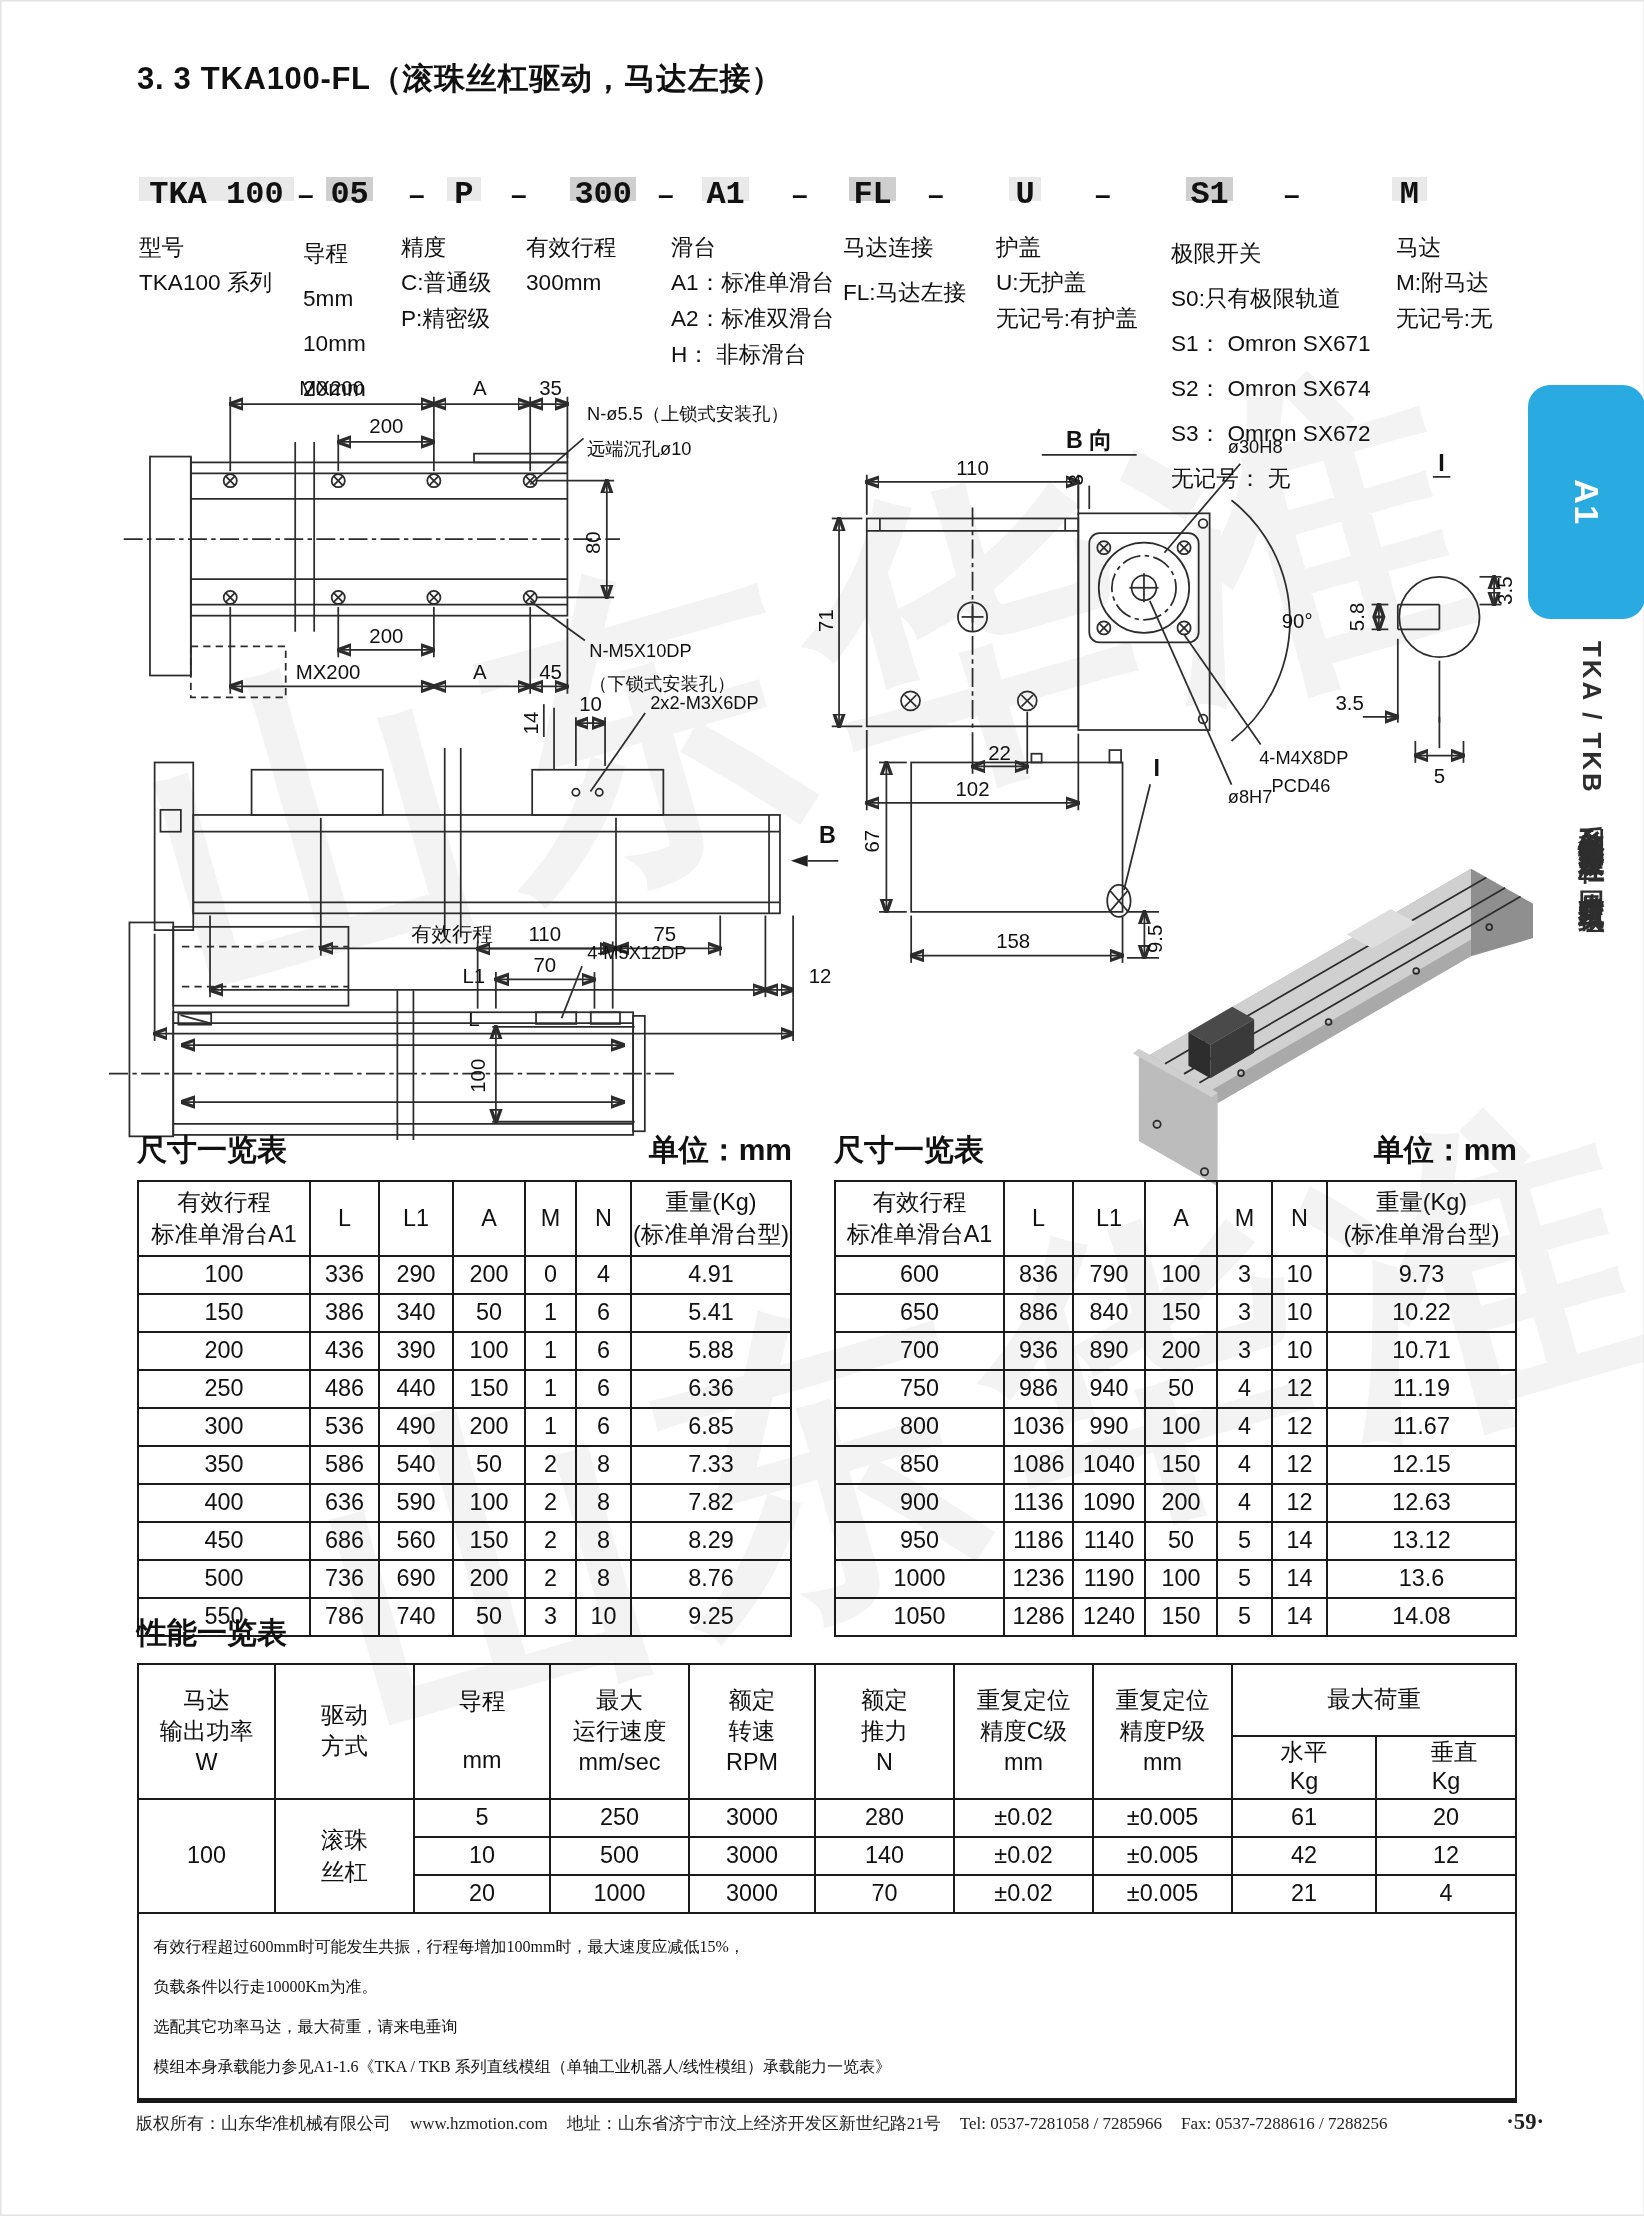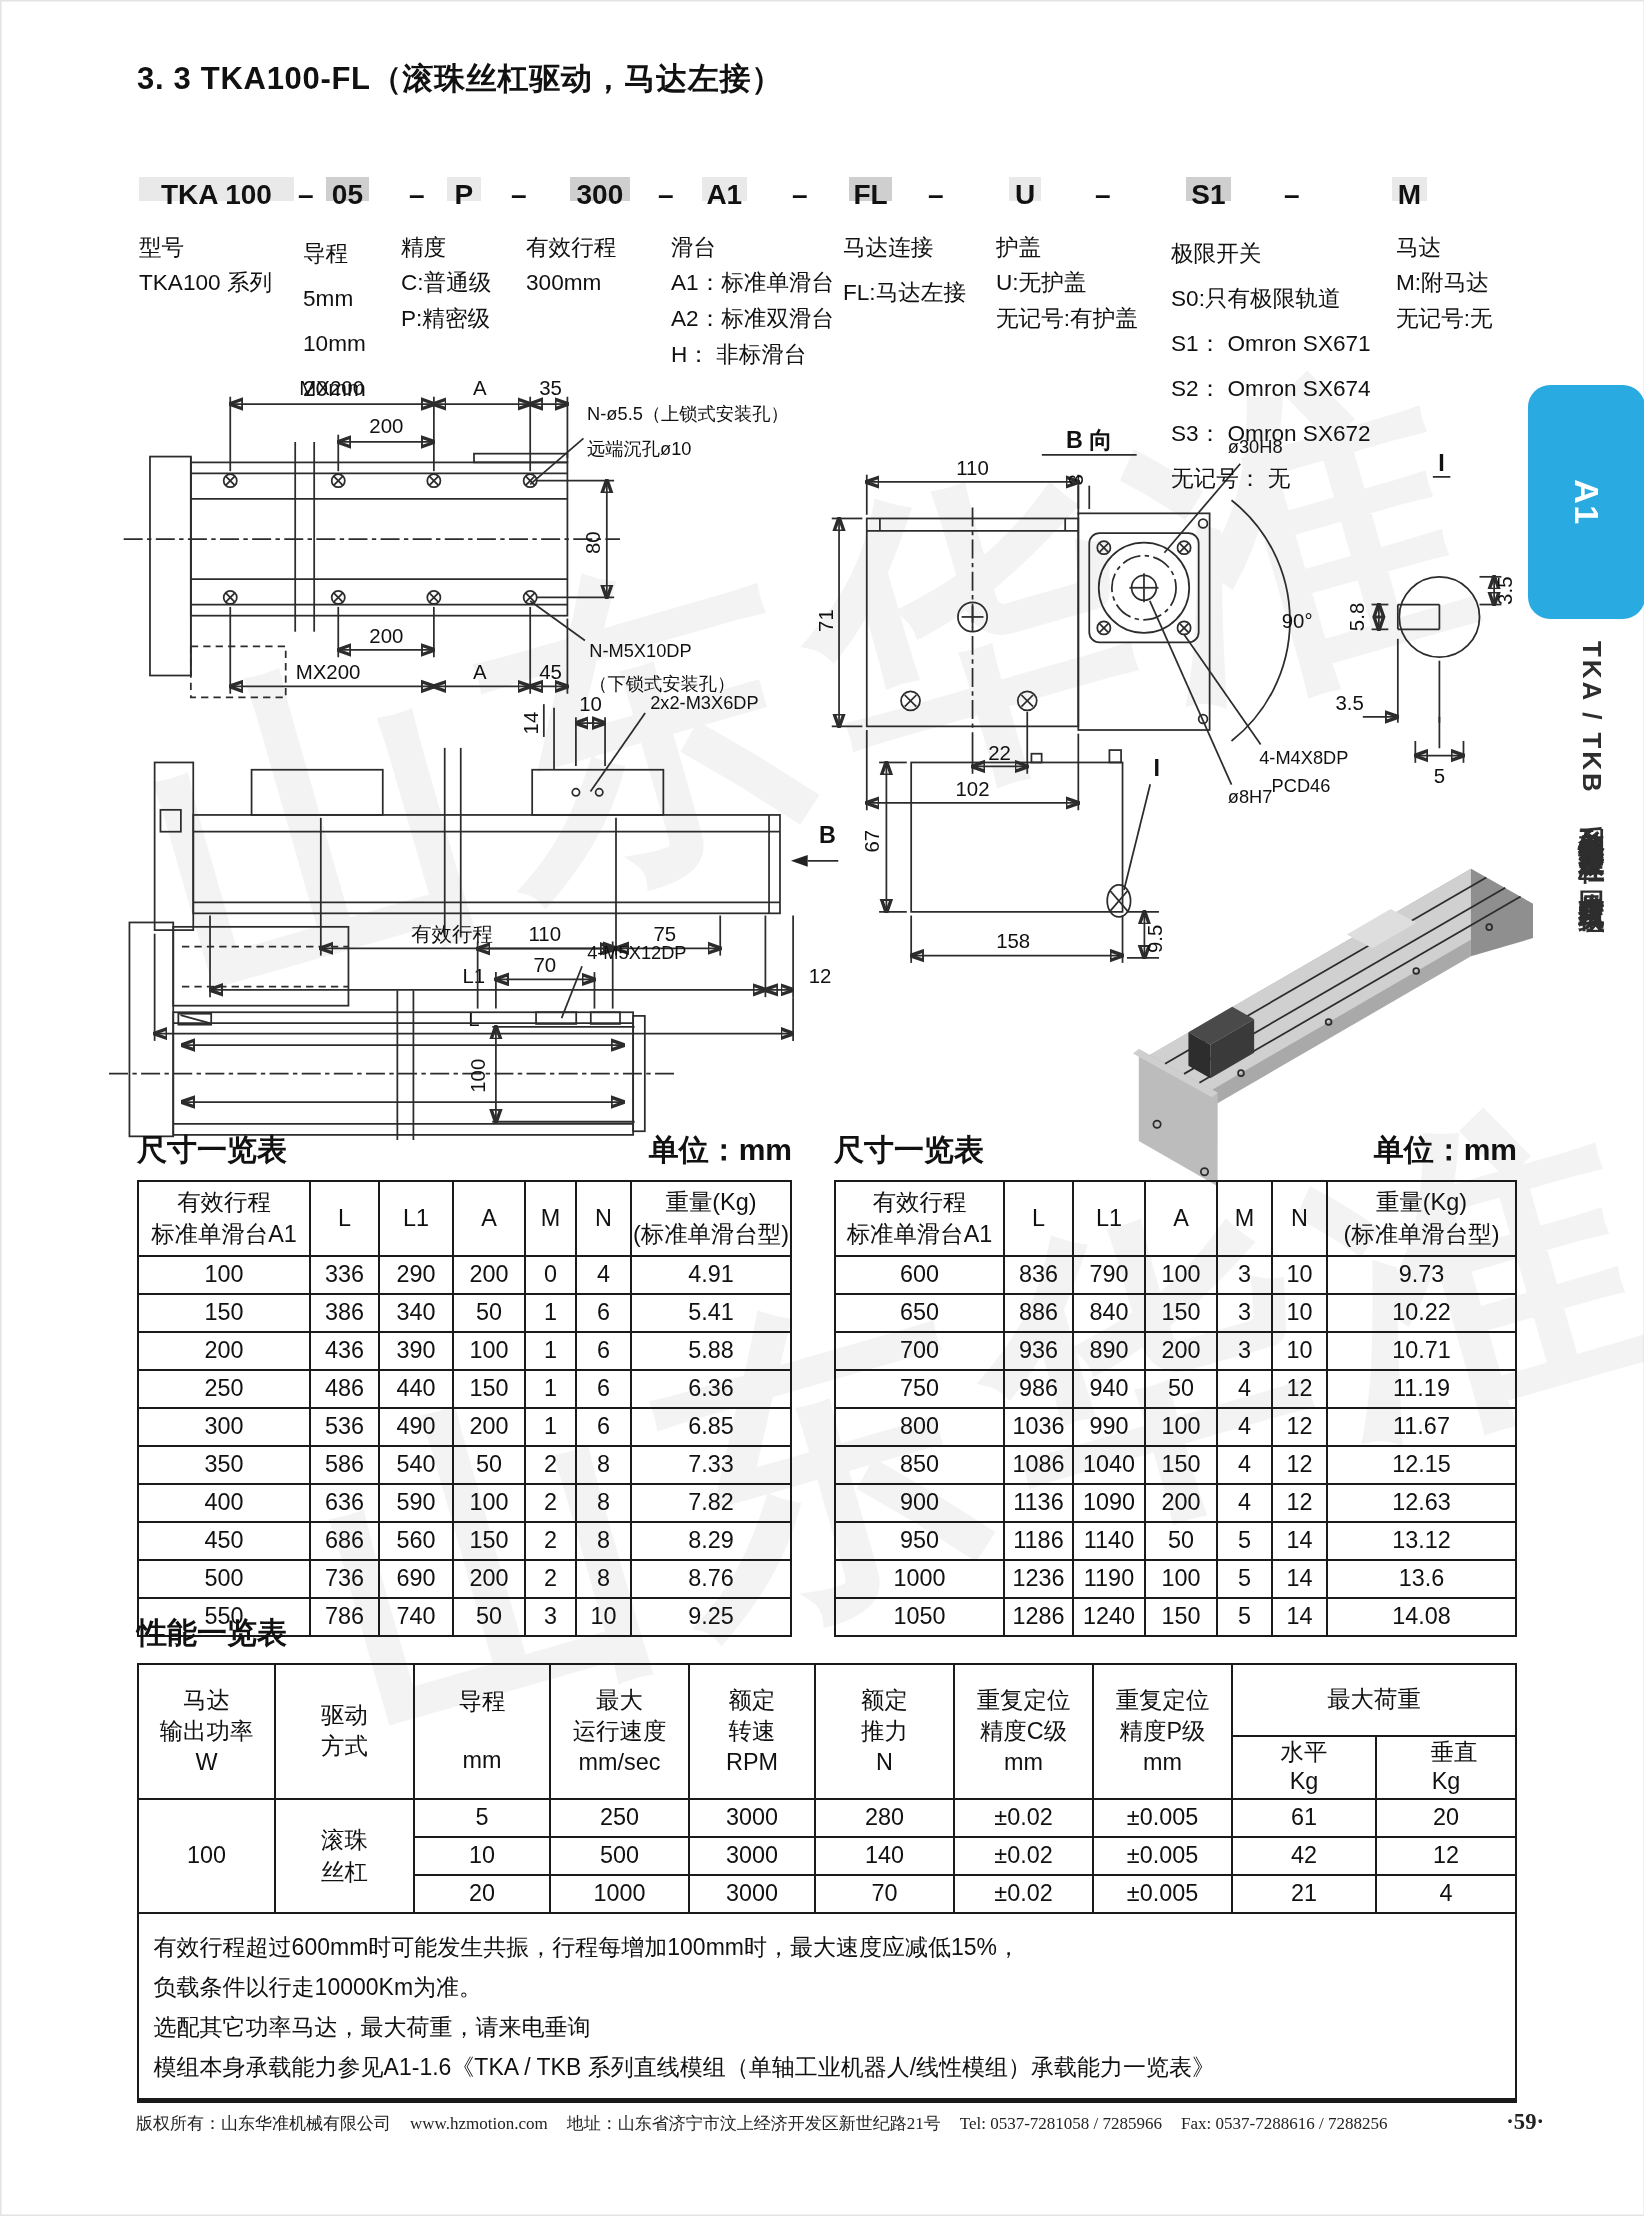--- a/index.html
+++ b/index.html
@@ -4,22 +4,22 @@
 <style>
   html,body{margin:0;padding:0;background:#777;}
   .page{position:relative;width:1645px;height:2216px;background:#fff;overflow:hidden;
         font-family:"Liberation Sans", sans-serif;color:#111;box-shadow:inset 0 0 0 1.5px #e3e3e3;}
   
   .watermark{position:absolute;font-size:321px;font-weight:bold;color:rgba(90,90,90,0.07);
              white-space:nowrap;letter-spacing:22px;transform:rotate(-16deg);pointer-events:none;z-index:0;}
   
   .title{position:absolute;left:137px;top:58px;font-size:31px;font-weight:bold;letter-spacing:0.7px;z-index:2;}
   
-  .chip{position:absolute;top:177px;height:24px;line-height:36px;font-size:28px;font-weight:bold;
-        text-align:center;z-index:2;padding:0 4.4px;}
+  .chip{position:absolute;top:177px;height:24px;line-height:36px;font-size:32px;font-weight:bold;
+        text-align:center;z-index:2;padding:0 4.4px;font-family:Liberation Mono, monospace;}
   .c-light{background:#e9e9e9;}
   .c-dark{background:#cfcfcf;}
   .code-dash{position:absolute;top:177px;height:36px;line-height:36px;font-size:28px;font-weight:bold;z-index:2;}
   
   .spec-col{position:absolute;top:231px;font-size:22.6px;line-height:36px;z-index:2;white-space:nowrap;}
   .spec-col .sp-head{line-height:34px;}
   .spec-col.sp-wide div{line-height:45px;}
   
   svg.draw{position:absolute;z-index:1;overflow:visible;}
   svg.draw line,svg.draw rect,svg.draw circle,svg.draw path,svg.draw polyline,svg.draw ellipse
@@ -43,21 +43,21 @@
   table.dt-table td, table.dt-table th, table.perf-table td, table.perf-table th{
         border:2.2px solid #1a1a1a;text-align:center;vertical-align:middle;
         font-size:23.4px;font-weight:normal;padding:0;}
   table.dt-table tbody td{height:36px;}
   table.dt-table thead th{height:73px;line-height:32px;}
   table.perf-table thead tr.r1 th{height:70px;line-height:31px;}
   table.perf-table thead tr.r2 th{height:61px;line-height:29px;}
   table.perf-table tbody td{height:36px;}
   table.perf-table{border-bottom-width:2.2px;}
   .notes{border:2.9px solid #1a1a1a;border-top:none;border-bottom-width:5.1px;
-         padding:13px 14.6px 11.7px 14.6px;font-size:23px;line-height:40px;}
+         padding:13px 14.6px 11.7px 14.6px;font-size:16px;line-height:40px;font-family:Liberation Serif, serif;}
   
   .side-tab{position:absolute;left:1528px;top:385px;width:117px;height:234px;background:#29ABE2;
             border-radius:22px;display:flex;align-items:center;justify-content:center;z-index:2;}
   .side-tab span{transform:rotate(90deg);color:#fff;font-size:34px;font-weight:bold;letter-spacing:1.5px;}
   .side-series{position:absolute;left:1575px;top:641px;height:868px;writing-mode:vertical-rl;
                text-orientation:mixed;font-size:26px;font-weight:bold;color:#2e2e2e;
                letter-spacing:2.9px;z-index:2;white-space:nowrap;}
   
   .footer{position:absolute;left:136px;top:2109px;width:1408px;display:flex;align-items:baseline;
           gap:19px;font-family:"Liberation Serif",serif;font-size:17px;color:#222;z-index:2;white-space:nowrap;}

